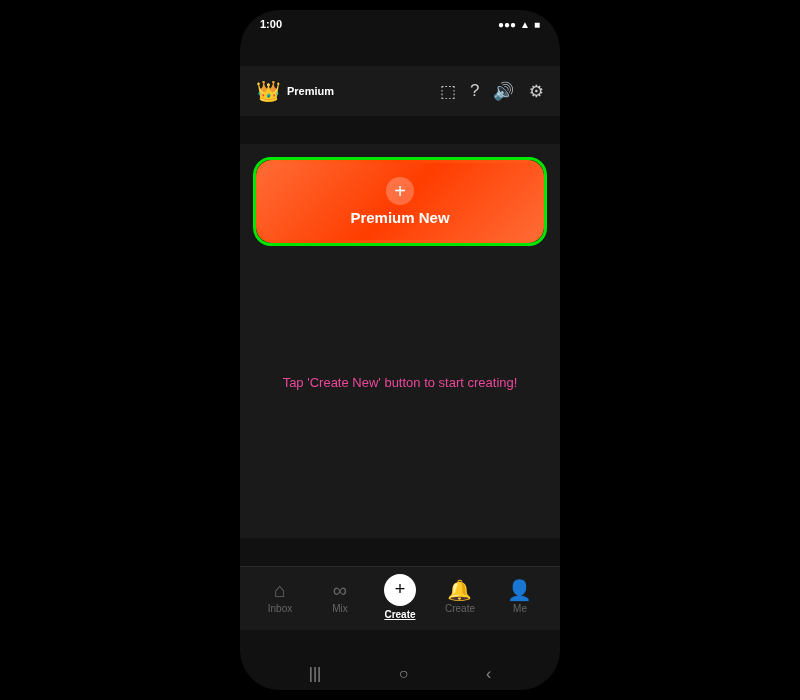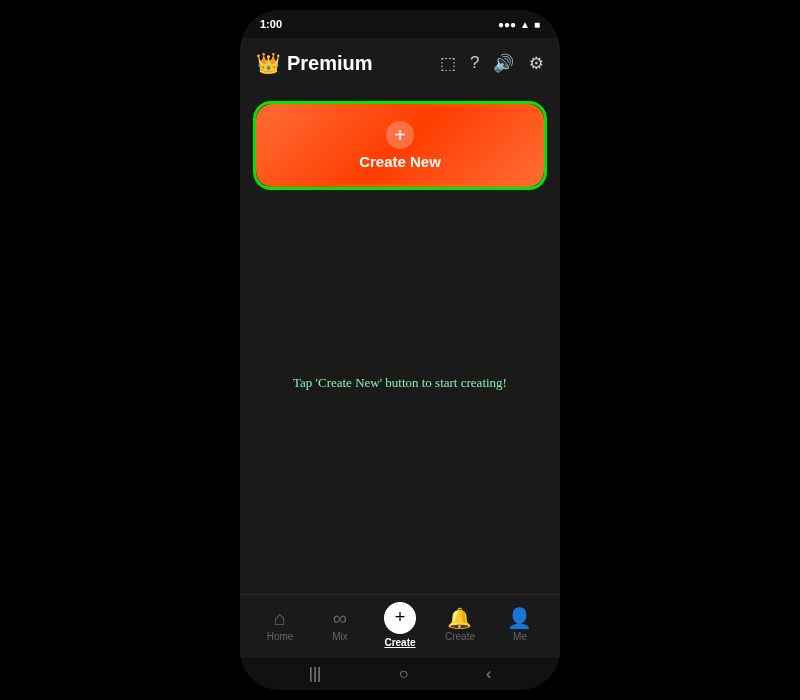--- a/index.html
+++ b/index.html
@@ -16,20 +16,21 @@
 
     .phone-frame {
       width: 320px;
       height: 680px;
       background: #111;
       border-radius: 40px;
       overflow: hidden;
       display: flex;
       flex-direction: column;
       position: relative;
+      gap: 28px;
     }
 
     
     .status-bar {
       height: 28px;
       background: #111;
       display: flex;
       justify-content: space-between;
       align-items: center;
       padding: 0 20px;
@@ -67,21 +68,21 @@
       align-items: center;
       gap: 6px;
     }
 
     .crown-icon {
       font-size: 20px;
       color: #FFB800;
     }
 
     .brand-label {
-      font-size: 20px;
+      font-size: 11px;
       font-weight: 700;
       color: #fff;
     }
 
     .nav-icons {
       display: flex;
       align-items: center;
       gap: 14px;
     }
 
@@ -157,24 +158,23 @@
 
     
     .empty-state {
       flex: 1;
       display: flex;
       align-items: center;
       justify-content: center;
     }
 
     .empty-text {
-      color: #86efac;
+      color: #ec4899;
       font-size: 13px;
       text-align: center;
-      font-family: Liberation Serif, serif;
     }
 
     
     .bottom-nav {
       height: 64px;
       background: #1a1a1a;
       border-top: 1px solid #2a2a2a;
       display: flex;
       align-items: center;
       justify-content: space-around;
@@ -263,35 +263,35 @@
   </div>
 
   <div class="main-content">
 
     <div class="create-btn-container">
       <div class="create-btn-highlight"></div>
       <button class="create-btn">
         <div class="plus-circle">
           <span>+</span>
         </div>
-        <span class="create-btn-label">Create New</span>
+        <span class="create-btn-label">Premium New</span>
       </button>
     </div>
 
     <div class="empty-state">
       <p class="empty-text">Tap 'Create New' button to start creating!</p>
     </div>
 
   </div>
 
   <div class="bottom-nav">
 
     <div class="nav-item">
       <span class="nav-item-icon">⌂</span>
-      <span class="nav-item-label">Home</span>
+      <span class="nav-item-label">Inbox</span>
     </div>
 
     <div class="nav-item">
       <span class="nav-item-icon">∞</span>
       <span class="nav-item-label">Mix</span>
     </div>
 
     <div class="nav-item active">
       <div class="create-nav-icon">+</div>
       <span class="nav-item-label">Create</span>

